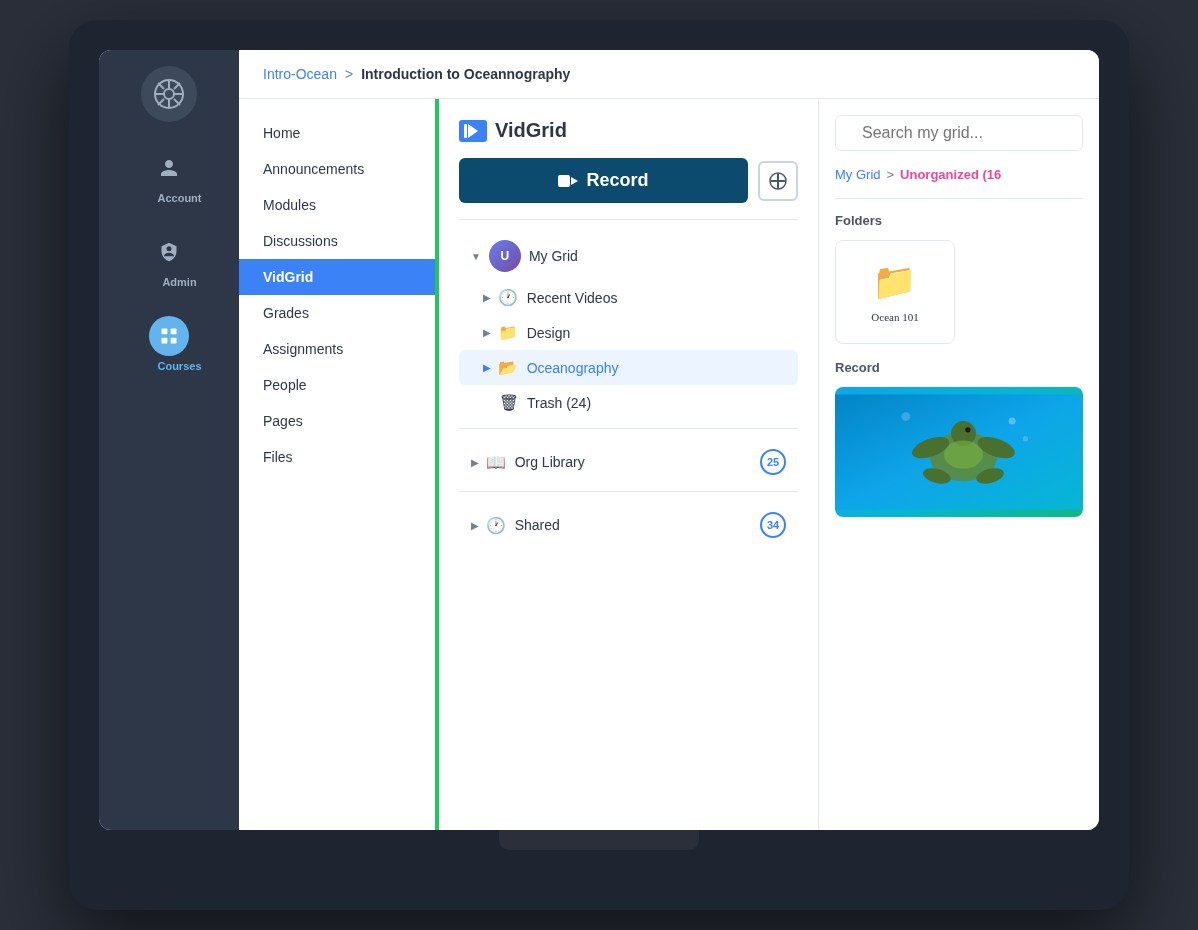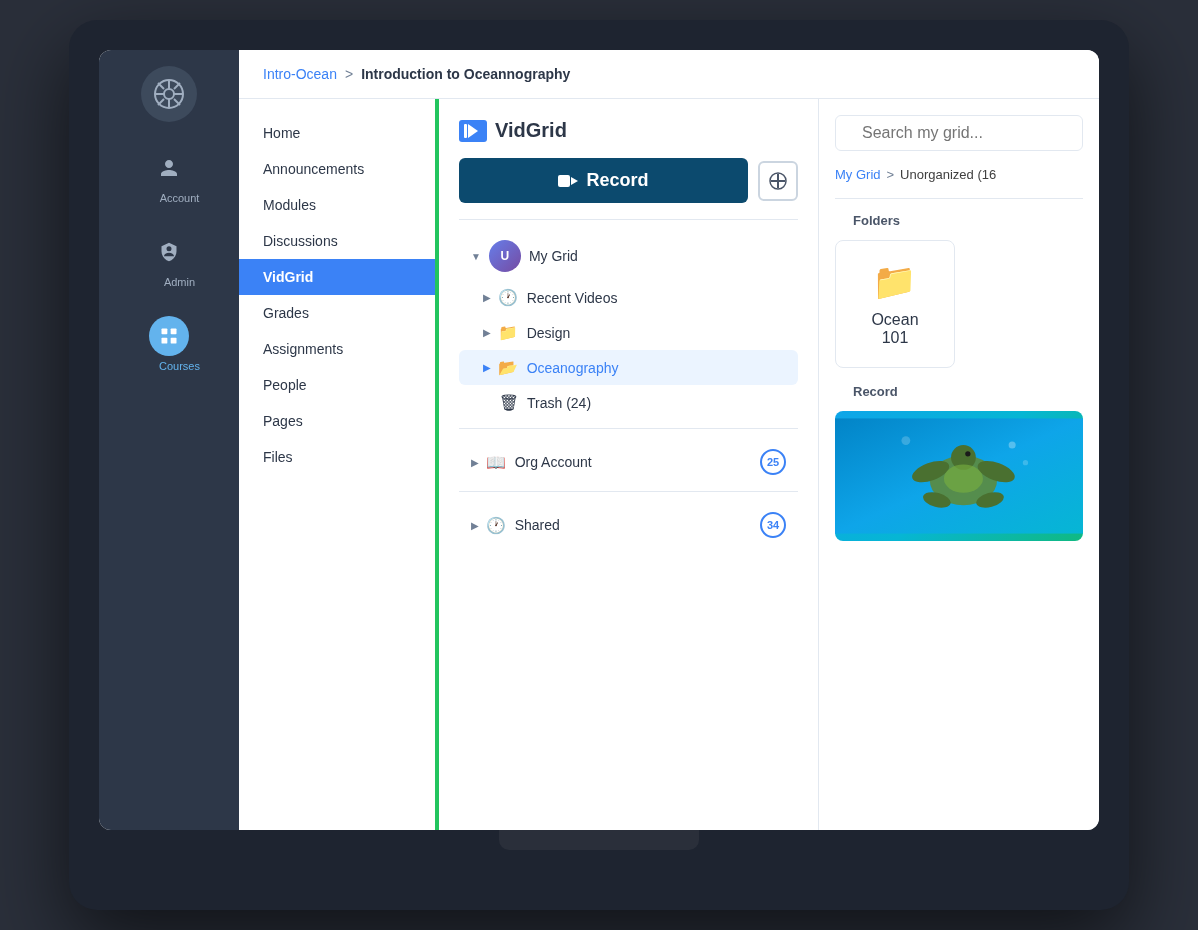--- a/index.html
+++ b/index.html
@@ -88,21 +88,21 @@
       align-items: center;
       justify-content: center;
       font-size: 20px;
     }
     .sidebar-item.active .icon-circle {
       background: #63b3ed;
       color: white;
     }
     .sidebar-item span {
       font-size: 11px;
-      font-weight: 400;
+      font-weight: 700;
       margin-left: 21px;
     }
 
     
     .main-content {
       flex: 1;
       display: flex;
       flex-direction: column;
       background: #fff;
       overflow: hidden;
@@ -294,52 +294,52 @@
       align-items: center;
       gap: 6px;
       margin-bottom: 16px;
       font-size: 13px;
     }
     .grid-link {
       color: #3b82f6;
       cursor: pointer;
     }
     .grid-current {
-      color: #404040;
-      font-weight: 400;
+      color: #ec4899;
+      font-weight: 700;
     }
 
     .section-title {
       font-size: 13px;
       font-weight: 600;
       color: #4a5568;
       margin-bottom: 12px;
-      margin-left: 18px;
     }
 
     .folder-card {
       border: 1px solid #e2e8f0;
       border-radius: 8px;
       padding: 20px;
       display: flex;
       flex-direction: column;
       align-items: center;
       gap: 8px;
       width: 120px;
       cursor: pointer;
     }
     .folder-icon {
       font-size: 36px;
       color: #4a5568;
     }
     .folder-name {
-      font-size: 16px;
+      font-size: 11px;
       font-weight: 500;
       color: #2d3748;
       text-align: center;
+      font-family: Liberation Serif, serif;
     }
 
     .videos-section {
       margin-top: 16px;
     }
     .video-thumbnail {
       width: 100%;
       height: 130px;
       border-radius: 8px;
       background: linear-gradient(135deg, #0ea5e9, #06b6d4, #10b981);
@@ -502,21 +502,21 @@
                 <span class="arrow" style="visibility:hidden">▶</span>
                 <span class="tree-icon">🗑</span>
                 <span>Trash (24)</span>
               </div>
             </div>
 
             <div class="org-section">
               <div class="tree-item">
                 <span class="arrow">▶</span>
                 <span class="tree-icon">📖</span>
-                <span>Org Account</span>
+                <span>Org Library</span>
                 <div class="badge">25</div>
               </div>
             </div>
 
             <div class="org-section">
               <div class="tree-item">
                 <span class="arrow">▶</span>
                 <span class="tree-icon">🕐</span>
                 <span>Shared</span>
                 <div class="badge">34</div>

